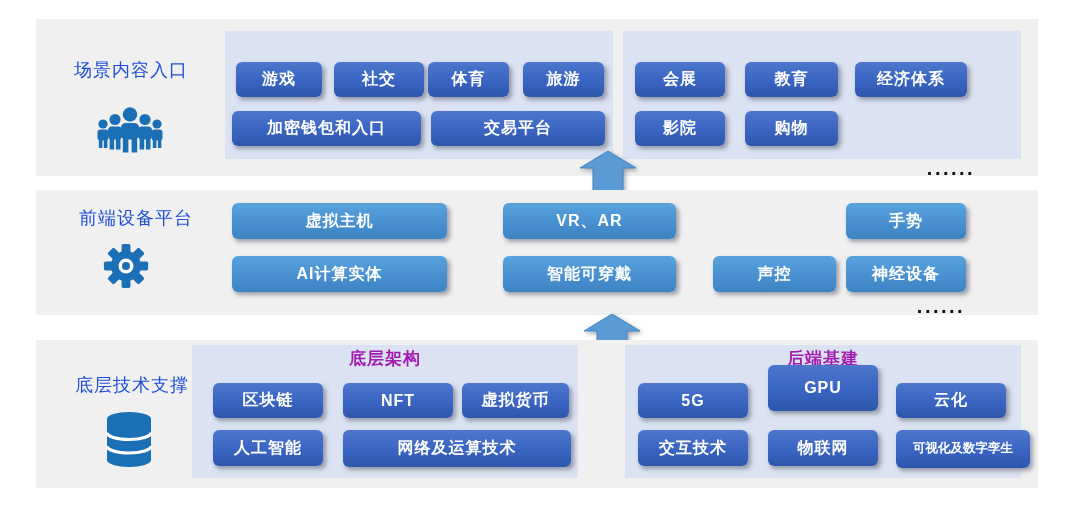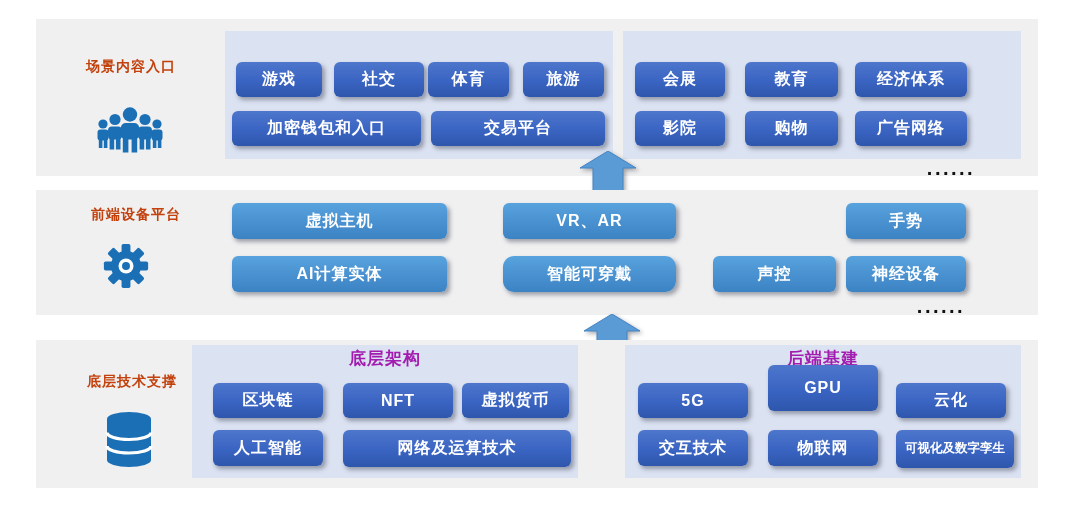--- a/index.html
+++ b/index.html
@@ -3,30 +3,30 @@
 <meta charset="utf-8">
 <style>
   html,body{margin:0;padding:0;background:#fff;}
   #stage{position:relative;width:1080px;height:506px;background:#fff;overflow:hidden;
          font-family:"Liberation Sans","DejaVu Sans",sans-serif;}
   .band{position:absolute;left:36px;width:1002px;background:#f0f0f1;}
   #band-scene{top:19px;height:157px;}
   #band-device{top:190px;height:125px;}
   #band-tech{top:340px;height:148px;}
   .panel{position:absolute;background:#dbe2f2;}
-  .side-label{position:absolute;color:#c2410c;font-weight:700;font-size:14px;
+  .side-label{position:absolute;color:#1d4ed8;font-weight:400;font-size:18px;
               letter-spacing:1px;text-align:center;}
   .panel-title{position:absolute;left:0;right:0;top:2px;text-align:center;
                color:#a21caf;font-weight:700;font-size:17px;letter-spacing:1px;}
   .node{position:absolute;border-radius:6px;display:flex;align-items:center;justify-content:center;
         color:#fff;font-weight:700;font-size:16px;letter-spacing:1px;text-align:center;
         box-shadow:2.5px 3px 4px rgba(90,95,110,.55);}
   .dk{background:linear-gradient(180deg,#4d76cc,#3a64c2 55%,#2e56ac);}
   .lt{background:linear-gradient(180deg,#58a3de,#4890cf 55%,#3c83c4);}
-  .small-text{font-size:12.5px;line-height:1.25;letter-spacing:0;padding:0 4px;}
+  .small-text{font-size:12.5px;line-height:1.25;letter-spacing:0;padding:0 12px;}
   .dots{position:absolute;color:#111;font-weight:800;font-size:20px;letter-spacing:2.5px;
         text-align:center;line-height:1;}
   .icon{position:absolute;}
   .arrow{position:absolute;filter:drop-shadow(2px 2px 2px rgba(60,60,70,.45));}
 </style>
 </head>
 <body>
 
 <div id="stage">
 
@@ -65,21 +65,20 @@
       <div class="node dk" style="left:7px;top:80px;width:189px;height:35px;">加密钱包和入口</div>
       <div class="node dk" style="left:206px;top:80px;width:174px;height:35px;">交易平台</div>
     </div>
 
     <div class="panel" style="left:587px;top:12px;width:398px;height:128px;">
       <div class="node dk" style="left:12px;top:31px;width:90px;height:35px;">会展</div>
       <div class="node dk" style="left:122px;top:31px;width:93px;height:35px;">教育</div>
       <div class="node dk" style="left:232px;top:31px;width:112px;height:35px;">经济体系</div>
       <div class="node dk" style="left:12px;top:80px;width:90px;height:35px;">影院</div>
       <div class="node dk" style="left:122px;top:80px;width:93px;height:35px;">购物</div>
-      <div class="node dk" style="left:232px;top:80px;width:112px;height:35px;">广告网络</div>
     </div>
 
     <div class="dots" style="left:860px;top:139px;width:110px;">......</div>
   </div>
 
   <svg class="arrow" style="left:580px;top:151px;" width="56" height="40" viewBox="0 0 56 40">
     <polygon points="28,0 56,17 43,17 43,40 13,40 13,17 0,17" fill="#5b9bd5" stroke="#4585c2" stroke-width="1"></polygon>
   </svg>
 
   <div class="band" id="band-device">
@@ -97,21 +96,21 @@
         <circle cx="26" cy="26" r="17"></circle>
         <circle cx="26" cy="26" r="8.5" fill="#ffffff"></circle>
         <circle cx="26" cy="26" r="4.5" fill="#1b6fb5"></circle>
       </g>
     </svg>
 
     <div class="node lt" style="left:196px;top:13px;width:215px;height:36px;">虚拟主机</div>
     <div class="node lt" style="left:467px;top:13px;width:173px;height:36px;">VR、AR</div>
     <div class="node lt" style="left:810px;top:13px;width:120px;height:36px;">手势</div>
     <div class="node lt" style="left:196px;top:66px;width:215px;height:36px;">AI计算实体</div>
-    <div class="node lt" style="left:467px;top:66px;width:173px;height:36px;border-radius:11px;">智能可穿戴</div>
+    <div class="node lt" style="left:467px;top:66px;width:173px;height:36px;">智能可穿戴</div>
     <div class="node lt" style="left:677px;top:66px;width:123px;height:36px;">声控</div>
     <div class="node lt" style="left:810px;top:66px;width:120px;height:36px;">神经设备</div>
 
     <div class="dots" style="left:850px;top:106px;width:110px;">......</div>
   </div>
 
   <svg class="arrow" style="left:584px;top:314px;" width="56" height="40" viewBox="0 0 56 40">
     <polygon points="28,0 56,17 43,17 43,40 13,40 13,17 0,17" fill="#5b9bd5" stroke="#4585c2" stroke-width="1"></polygon>
   </svg>
 

